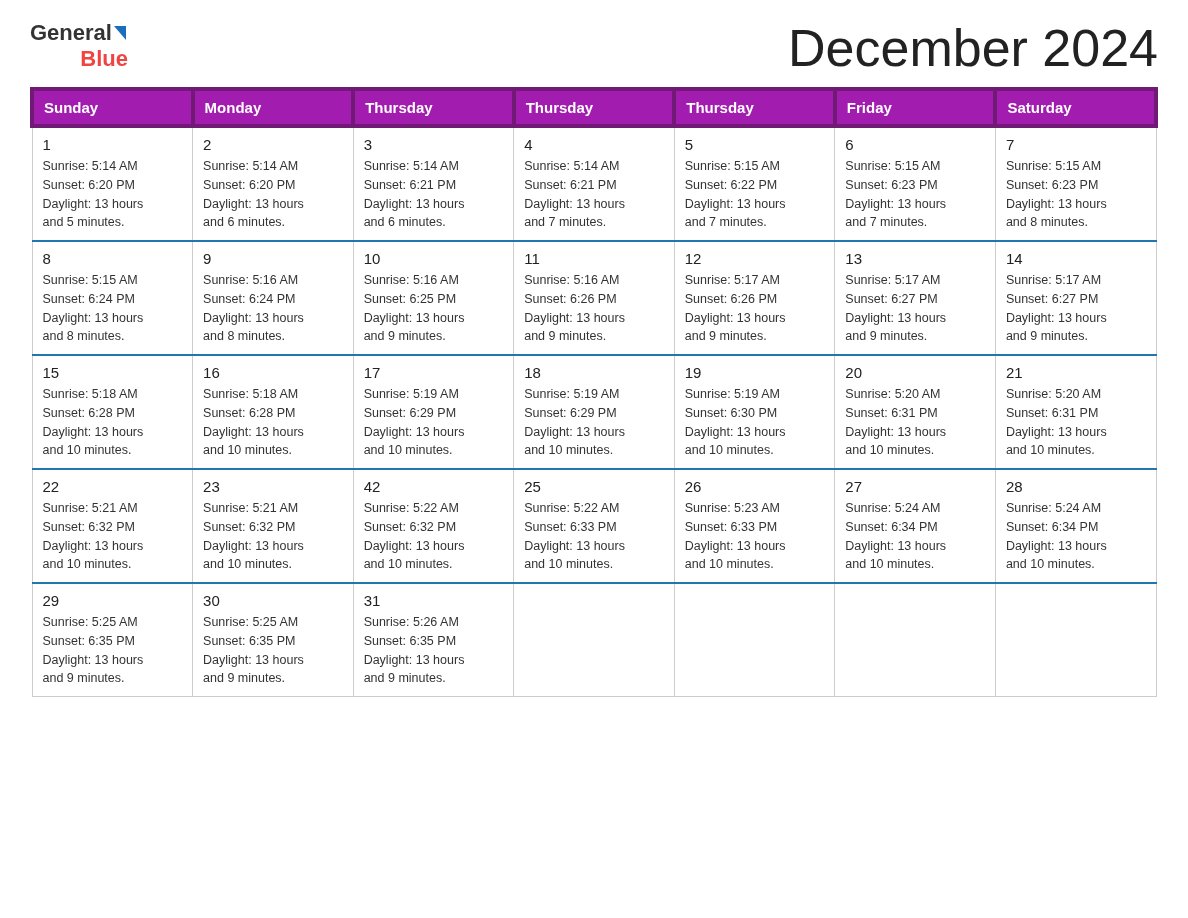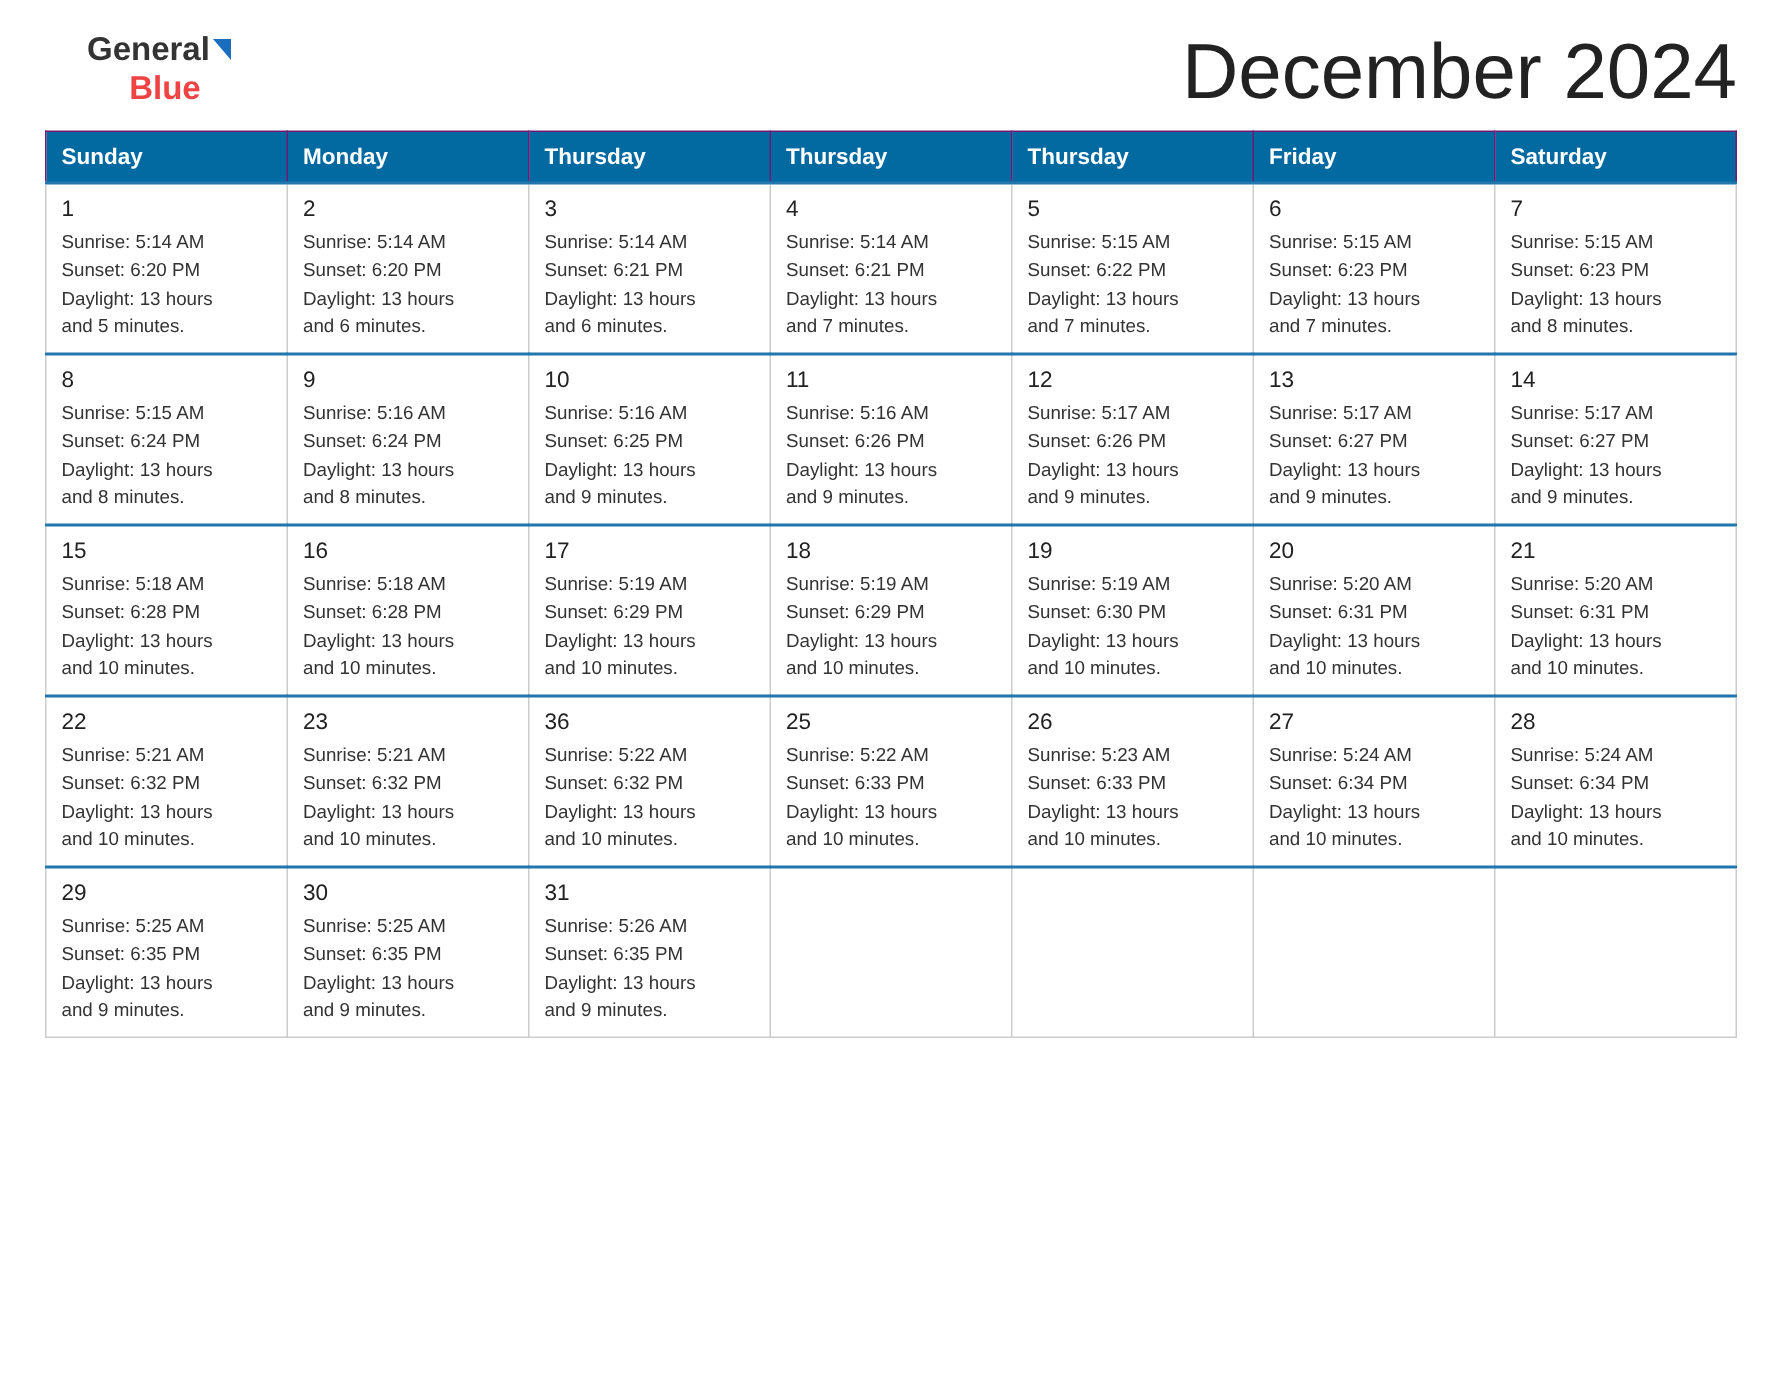--- a/index.html
+++ b/index.html
@@ -12,22 +12,21 @@
     }
     .header {
       display: flex;
       align-items: flex-start;
       justify-content: space-between;
       margin-bottom: 10px;
     }
     .logo {
       display: flex;
       flex-direction: column;
-      align-items: center;
-      margin-left: 28px;
+      align-items: flex-end;
     }
     .logo-text {
       display: flex;
       align-items: center;
       font-size: 22px;
       font-weight: bold;
       color: #333;
     }
     .logo-general { color: #333; }
     .logo-triangle {
@@ -59,27 +58,27 @@
       font-size: 20px;
       color: #555;
       margin-top: 4px;
     }
     table {
       width: 100%;
       border-collapse: collapse;
       margin-top: 8px;
     }
     thead tr th {
-      background-color: #0369a1;
+      background-color: #a21caf;
       color: #fff;
       font-size: 15px;
       font-weight: bold;
       padding: 8px 10px;
       text-align: left;
-      border: 1px solid #701a75;
+      border: 4px solid #701a75;
     }
     tbody tr td {
       vertical-align: top;
       padding: 8px 10px;
       border: 1px solid #ccc;
       font-size: 13px;
       color: #222;
       width: 14.28%;
       min-height: 100px;
     }
@@ -342,21 +341,21 @@
         <td>
         <span class="day-number">23</span>
         <div class="day-info">
           Sunrise: 5:21 AM<br>
           Sunset: 6:32 PM<br>
           Daylight: 13 hours<br>
           and 10 minutes.
         </div>
       </td>
         <td>
-        <span class="day-number">36</span>
+        <span class="day-number">42</span>
         <div class="day-info">
           Sunrise: 5:22 AM<br>
           Sunset: 6:32 PM<br>
           Daylight: 13 hours<br>
           and 10 minutes.
         </div>
       </td>
         <td>
         <span class="day-number">25</span>
         <div class="day-info">

